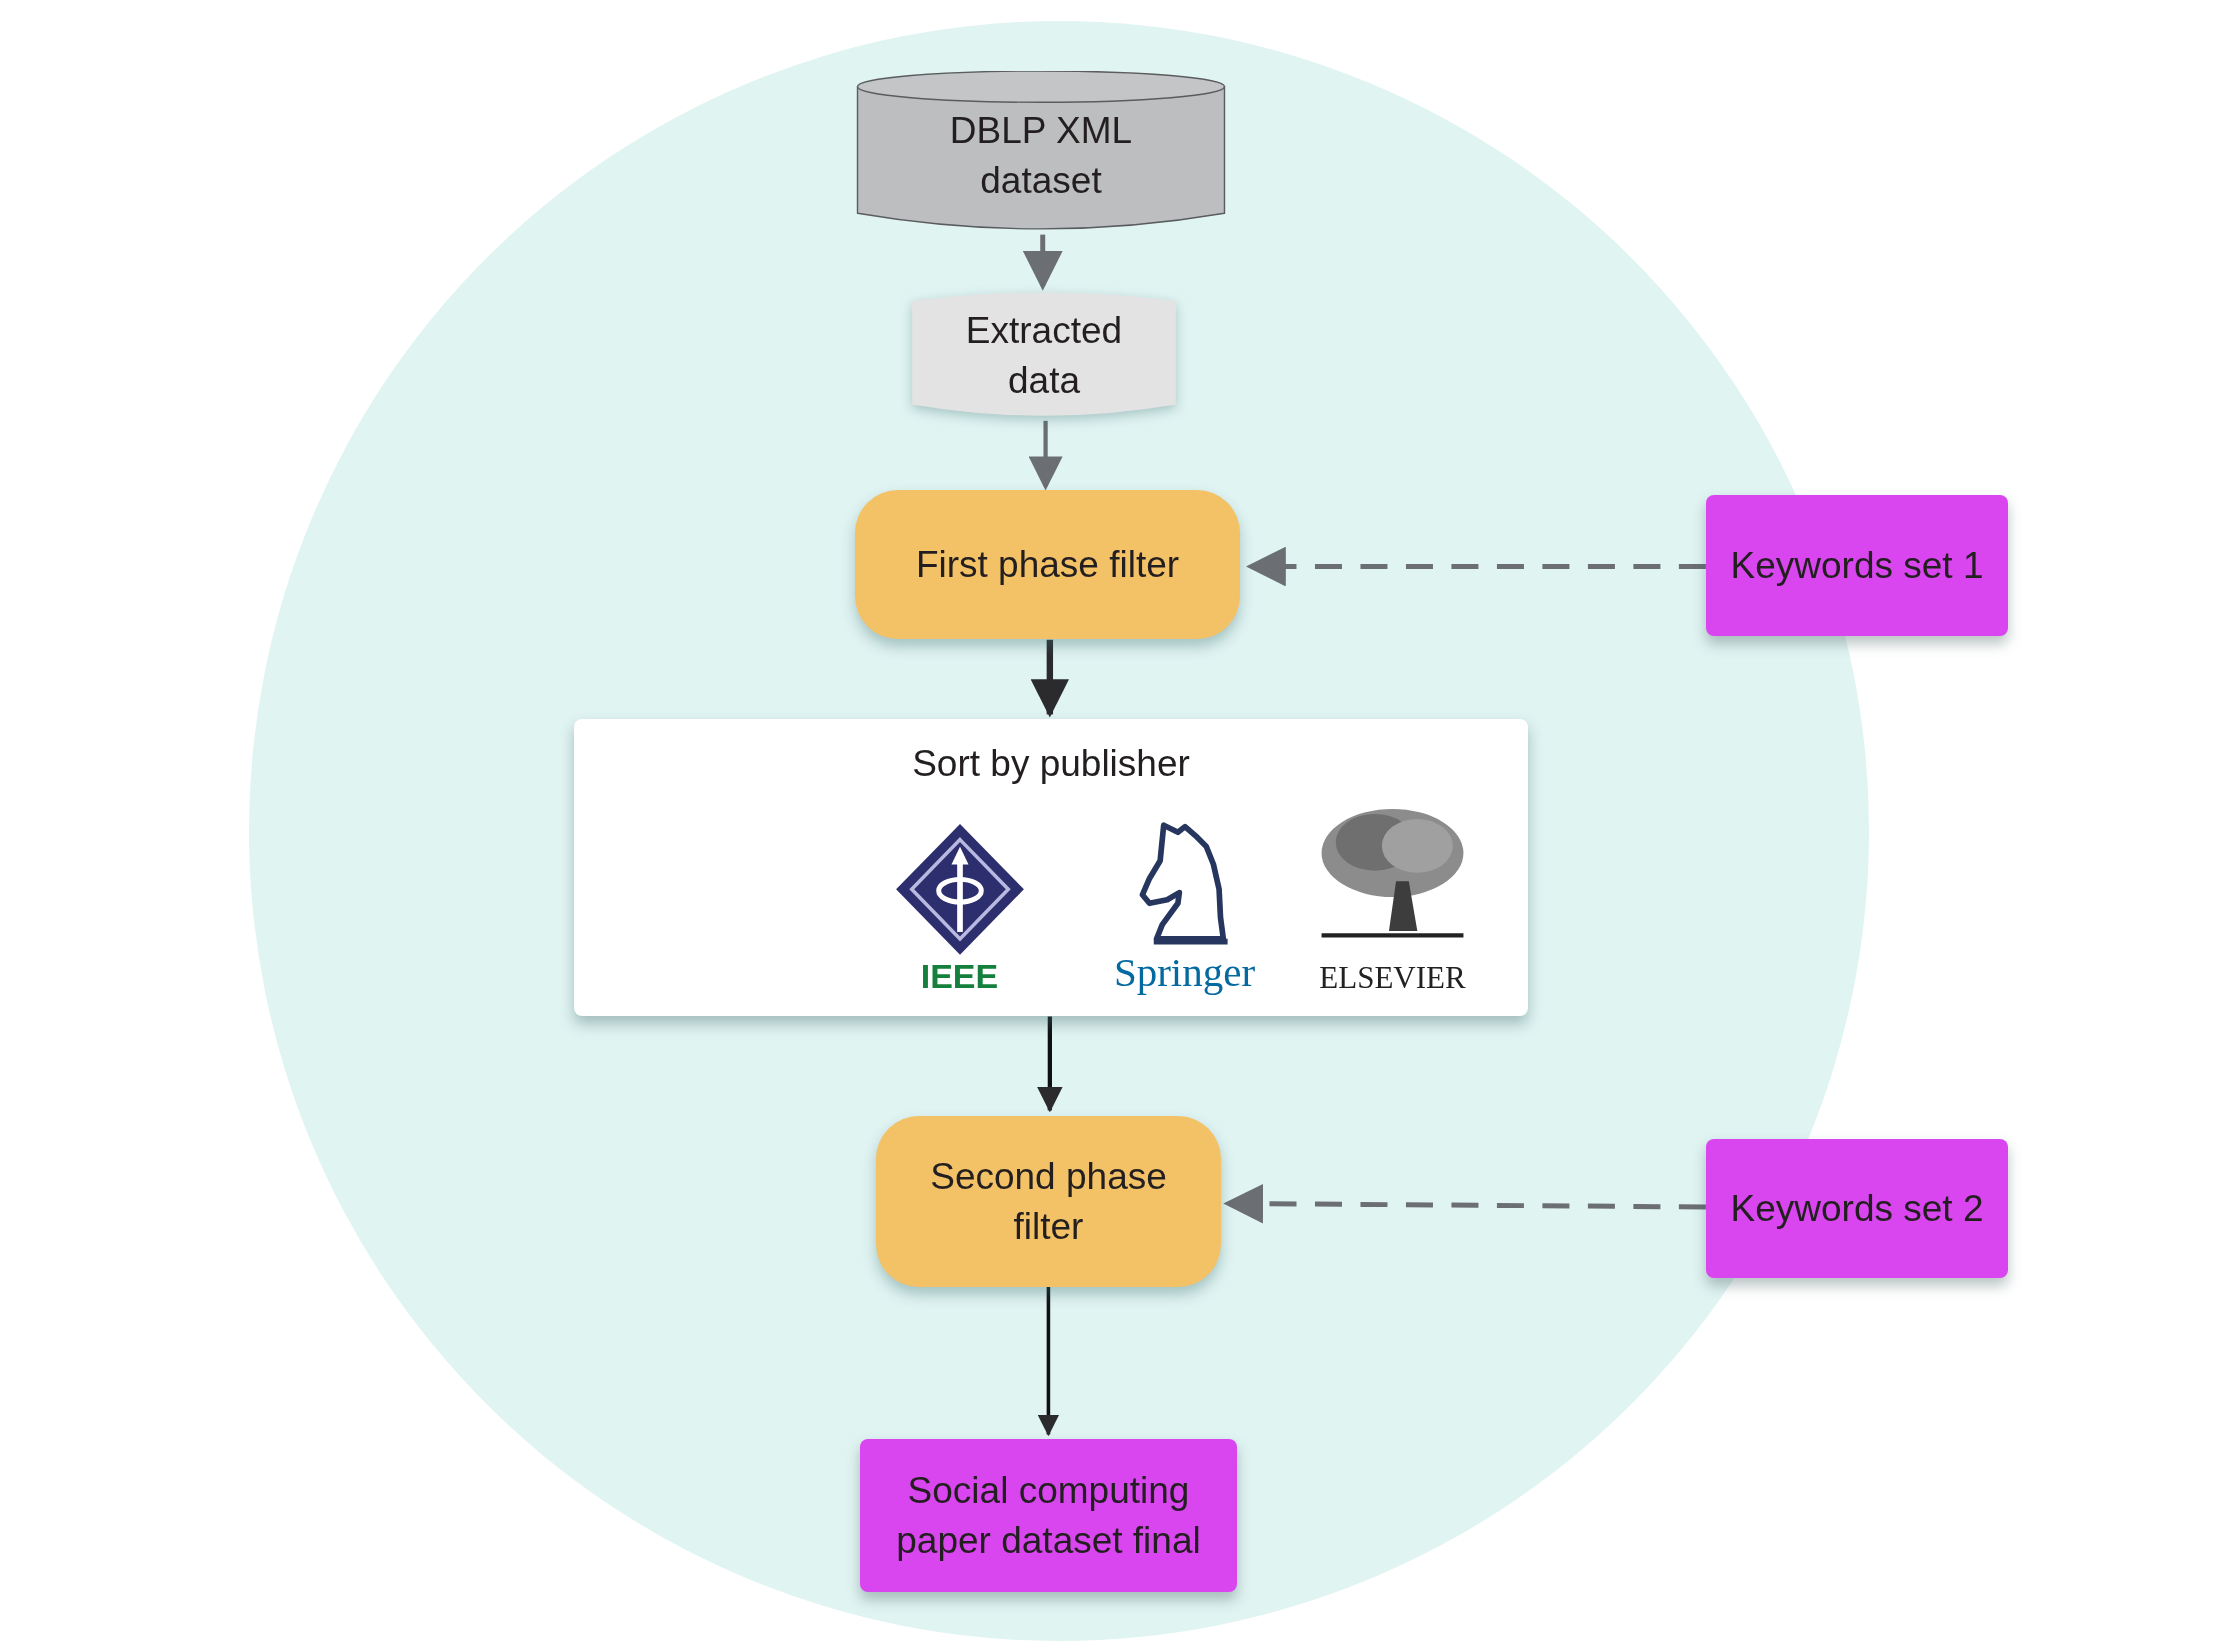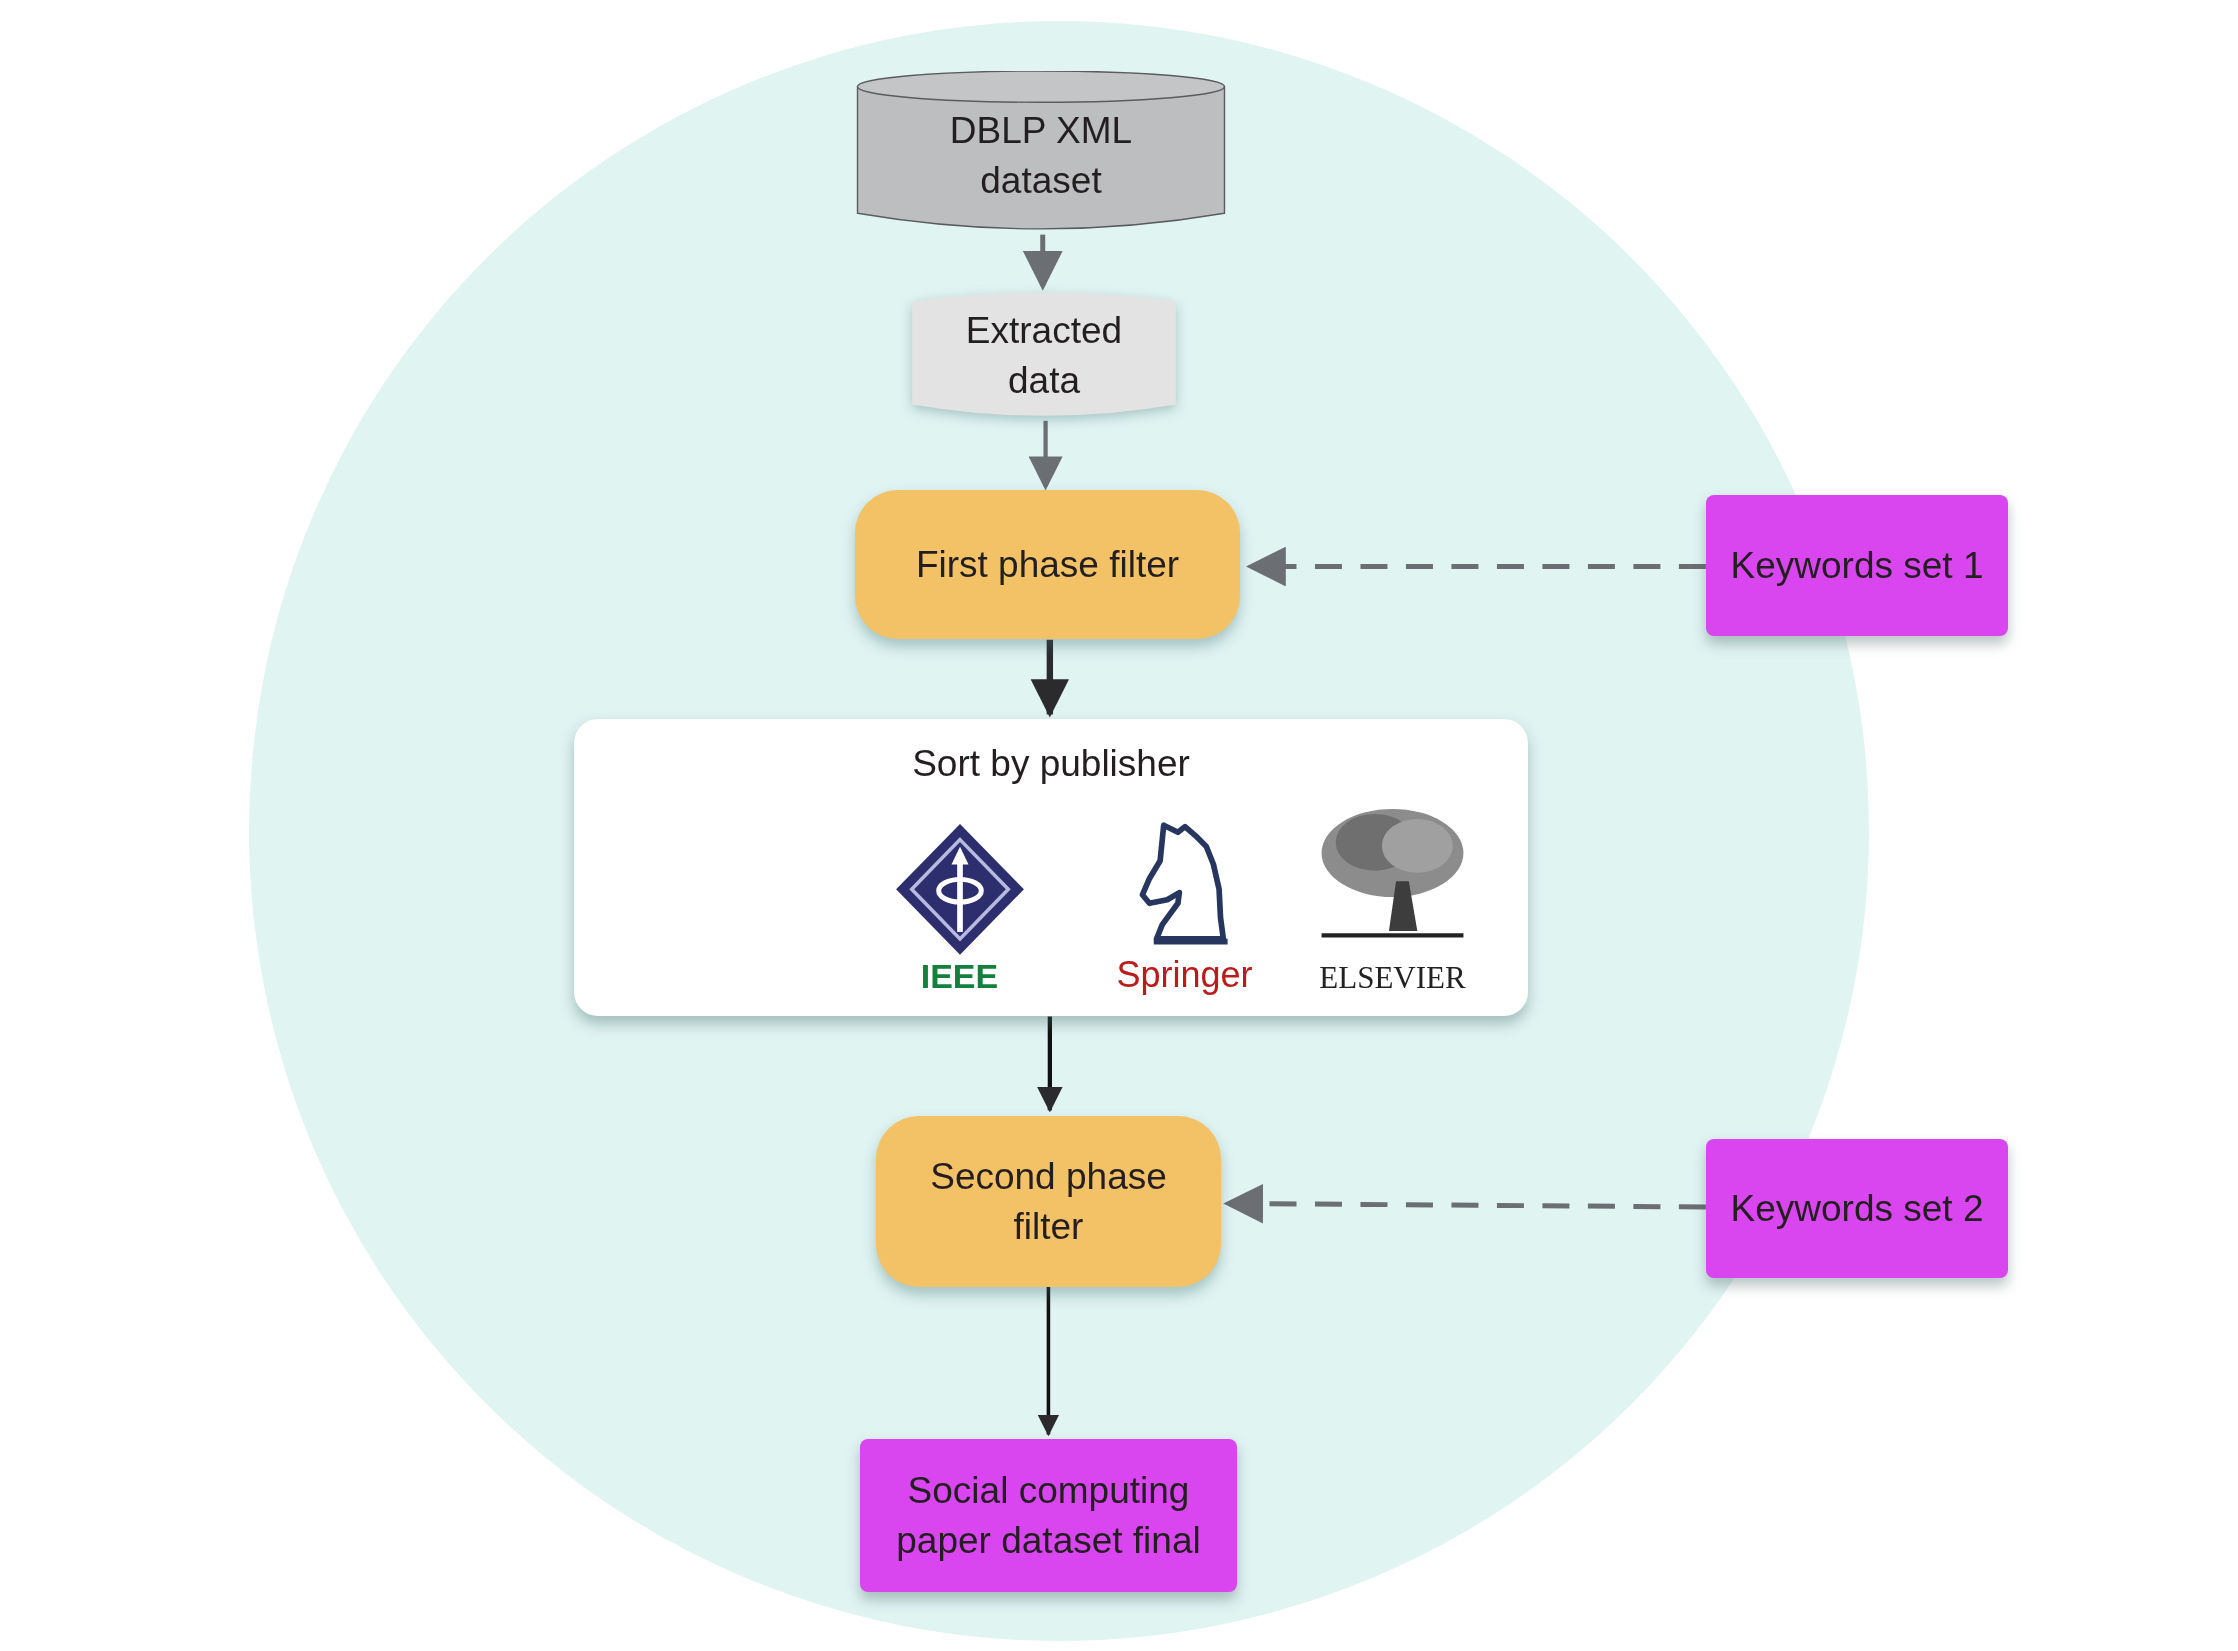--- a/index.html
+++ b/index.html
@@ -9,21 +9,21 @@
                border-radius: 50%; background: #e0f4f2; }
   svg#arrows { position: absolute; left: 0; top: 0; width: 2239px; height: 1652px; }
   .node { position: absolute; display: flex; align-items: center; justify-content: center;
           text-align: center; font-size: 37px; line-height: 50px; box-sizing: border-box; }
   .filter { background: #f3c267; border-radius: 43px; box-shadow: 0 7.1px 12.8px rgba(60,110,110,0.35); }
   .pink { background: #d946ef; border-radius: 8px; box-shadow: 0 7.1px 12.8px rgba(60,90,90,0.35); }
   .node span { white-space: pre-line; }
   #cyl-main { position: absolute; left: 856px; top: 71px; width: 370px; height: 165px; }
   #cyl-extract { position: absolute; left: 912px; top: 291px; width: 264px; height: 129px; }
   #sort-box { position: absolute; left: 574px; top: 719px; width: 954px; height: 297px;
-              background: #ffffff; border-radius: 24px; box-shadow: 0 7.1px 14.2px rgba(70,110,110,0.4); }
+              background: #ffffff; border-radius: 8px; box-shadow: 0 7.1px 14.2px rgba(70,110,110,0.4); }
   #sort-title { position: absolute; left: 0; right: 0; top: 24px; text-align: center; font-size: 37px; }
   .logo { position: absolute; top: 92px; width: 163px; height: 185px; text-align: center; }
   .logo svg { display: block; margin: 0 auto; }
   .logo-label { position: absolute; left: 0; right: 0; bottom: 0; text-align: center; }
 </style>
 </head>
 <body>
 
 <div id="bg-circle"></div>
 
@@ -87,21 +87,21 @@
       <polygon points="100,50 88,75 112,75" fill="#ffffff"></polygon>
     </svg>
     <div class="logo-label" style="font-weight:bold;font-size:34px;color:#15803d;">IEEE</div>
   </div>
 
   <div class="logo" style="left:529px;">
     <svg width="114" height="142" viewBox="0 0 160 200">
       <path d="M50,20 L70,30 L80,22 L95,35 L110,50 L120,75 L128,110 L130,150 L134,180 L40,180 L48,160 L70,130 L72,115 L55,125 L30,130 L20,118 L30,95 L45,70 Z" fill="none" stroke="#27365e" stroke-width="8" stroke-linejoin="round"></path>
       <line x1="36" y1="184" x2="140" y2="184" stroke="#27365e" stroke-width="8"></line>
     </svg>
-    <div class="logo-label" style="font-family:Liberation Sans, sans-serif;font-size:36px;color:#b91c1c;">Springer</div>
+    <div class="logo-label" style="font-family:Liberation Serif, serif;font-size:41px;color:#0369a1;">Springer</div>
   </div>
 
   <div class="logo" style="left:733px;width:171px;top:84px;height:193px;">
     <svg width="149" height="139" viewBox="0 0 210 195">
       <rect x="0" y="0" width="210" height="195" fill="#ffffff"></rect>
       <ellipse cx="105" cy="70" rx="100" ry="62" fill="#8c8c8c"></ellipse>
       <ellipse cx="80" cy="55" rx="55" ry="40" fill="#6f6f6f"></ellipse>
       <ellipse cx="140" cy="60" rx="50" ry="38" fill="#a0a0a0"></ellipse>
       <path d="M110,110 L100,180 L140,180 L128,110 Z" fill="#3d3d3d"></path>
       <line x1="5" y1="186" x2="205" y2="186" stroke="#222" stroke-width="6"></line>

